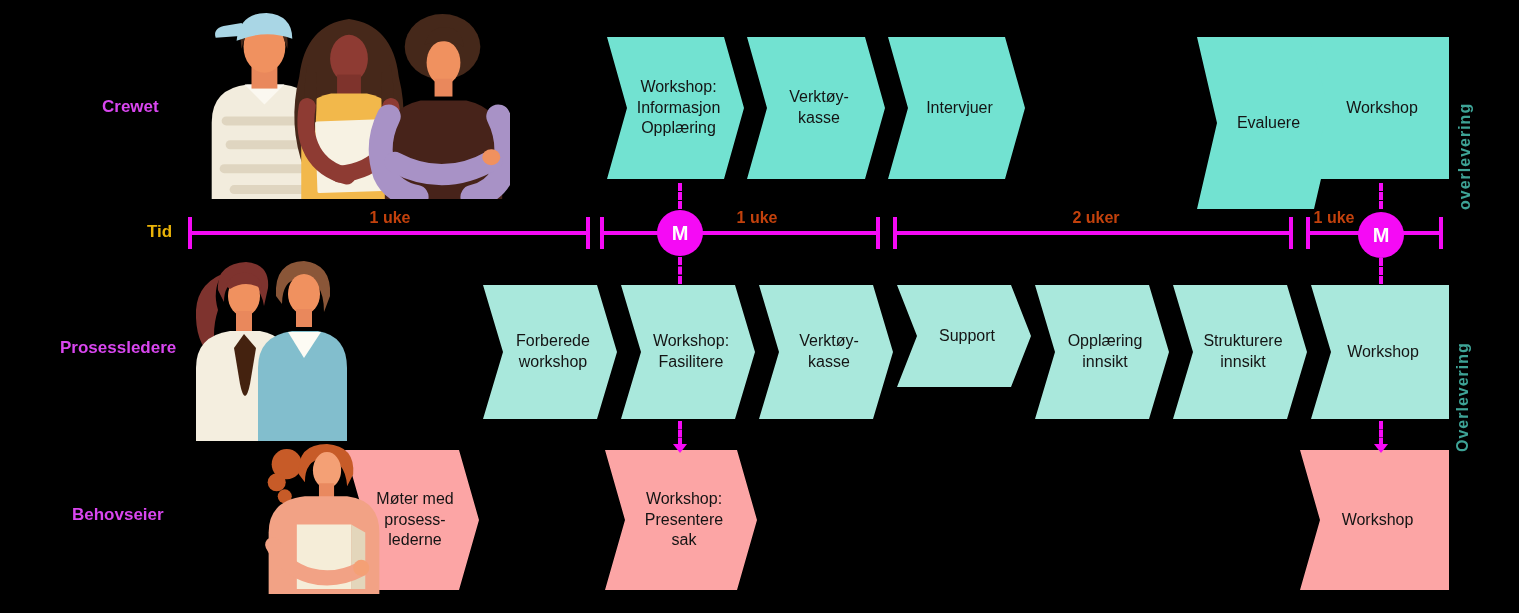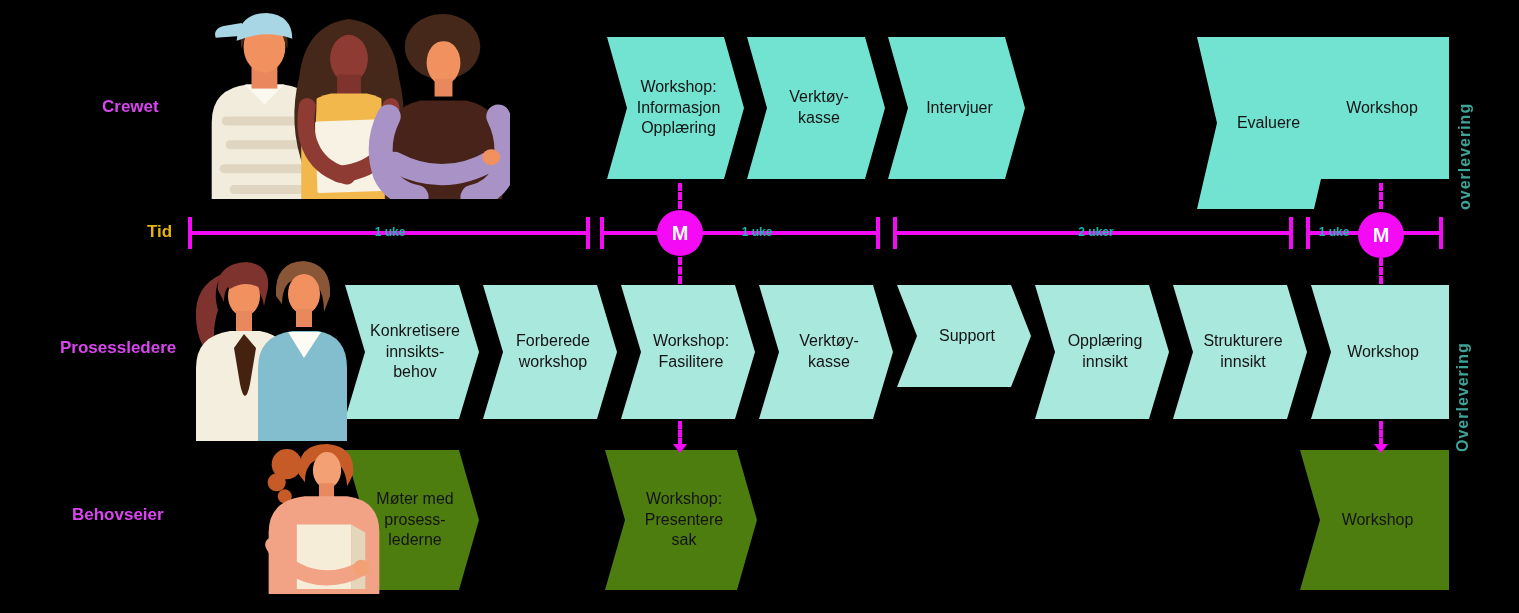--- a/index.html
+++ b/index.html
@@ -10,27 +10,27 @@
   .lane-label { position:absolute; color:#d946ef; font-weight:bold; font-size:17px; }
 
   
   .chev { position:absolute; display:flex; align-items:center; justify-content:center;
           text-align:center; color:#141414; font-size:16px; line-height:1.3;
           white-space:pre-line; padding:0 20px 0 26px; box-sizing:border-box;
           clip-path:polygon(0 0, calc(100% - 20px) 0, 100% 50%, calc(100% - 20px) 100%, 0 100%, 20px 50%); }
   .chev.flat { clip-path:polygon(0 0, 100% 0, 100% 100%, 0 100%, 20px 50%); }
   .lane1 { background:#72E2D1; }
   .lane2 { background:#A9E8DC; }
-  .lane3 { background:#4d7c0f; }
+  .lane3 { background:#fca5a5; }
 
   
   .tl-bar { position:absolute; top:231px; height:4px; background:#F50AF5; }
   .tick   { position:absolute; top:217px; width:4px; height:32px; background:#F50AF5; }
-  .tl-label { position:absolute; top:209px; color:#14b8a6; font-weight:bold; font-size:12px;
-              transform:translateX(-50%); white-space:nowrap;margin-top:16px; }
+  .tl-label { position:absolute; top:209px; color:#c2410c; font-weight:bold; font-size:16px;
+              transform:translateX(-50%); white-space:nowrap; }
   .tid-label { position:absolute; left:147px; top:222px; color:#eab308; font-weight:bold; font-size:17px; }
   .milestone { position:absolute; width:46px; height:46px; border-radius:50%; background:#F50AF5;
                color:#fff; font-weight:bold; font-size:20px; display:flex; align-items:center;
                justify-content:center; }
   .dash { position:absolute; width:0; border-left:4px dashed #F50AF5; }
   .arrow-down { position:absolute; width:0; height:0; border-left:7px solid transparent;
                 border-right:7px solid transparent; border-top:9px solid #F50AF5; }
 
   
   .vlabel { position:absolute; color:#3EA396; font-weight:bold; font-size:16px;
@@ -50,23 +50,20 @@
   <div class="chev lane1" style="left:607px;  top:37px; width:137px; height:142px;">Workshop:
 Informasjon
 Opplæring</div>
   <div class="chev lane1" style="left:747px;  top:37px; width:138px; height:142px;">Verktøy-
 kasse</div>
   <div class="chev lane1" style="left:888px;  top:37px; width:137px; height:142px;">Intervjuer</div>
   <div class="chev lane1" style="left:1197px; top:37px; width:137px; height:172px;">Evaluere</div>
   <div class="chev lane1 flat" style="left:1309px; top:37px; width:140px; height:142px;">Workshop</div>
   <div class="vlabel" style="left:1456px; top:50px;  height:160px;">overlevering</div>
 
-  <div class="chev lane2" style="left:345px;  top:285px; width:134px; height:134px;">Konkretisere
-innsikts-
-behov</div>
   <div class="chev lane2" style="left:483px;  top:285px; width:134px; height:134px;">Forberede
 workshop</div>
   <div class="chev lane2" style="left:621px;  top:285px; width:134px; height:134px;">Workshop:
 Fasilitere</div>
   <div class="chev lane2" style="left:759px;  top:285px; width:134px; height:134px;">Verktøy-
 kasse</div>
   <div class="chev lane2" style="left:897px;  top:285px; width:134px; height:102px;">Support</div>
   <div class="chev lane2" style="left:1035px; top:285px; width:134px; height:134px;">Opplæring
 innsikt</div>
   <div class="chev lane2" style="left:1173px; top:285px; width:134px; height:134px;">Strukturere

